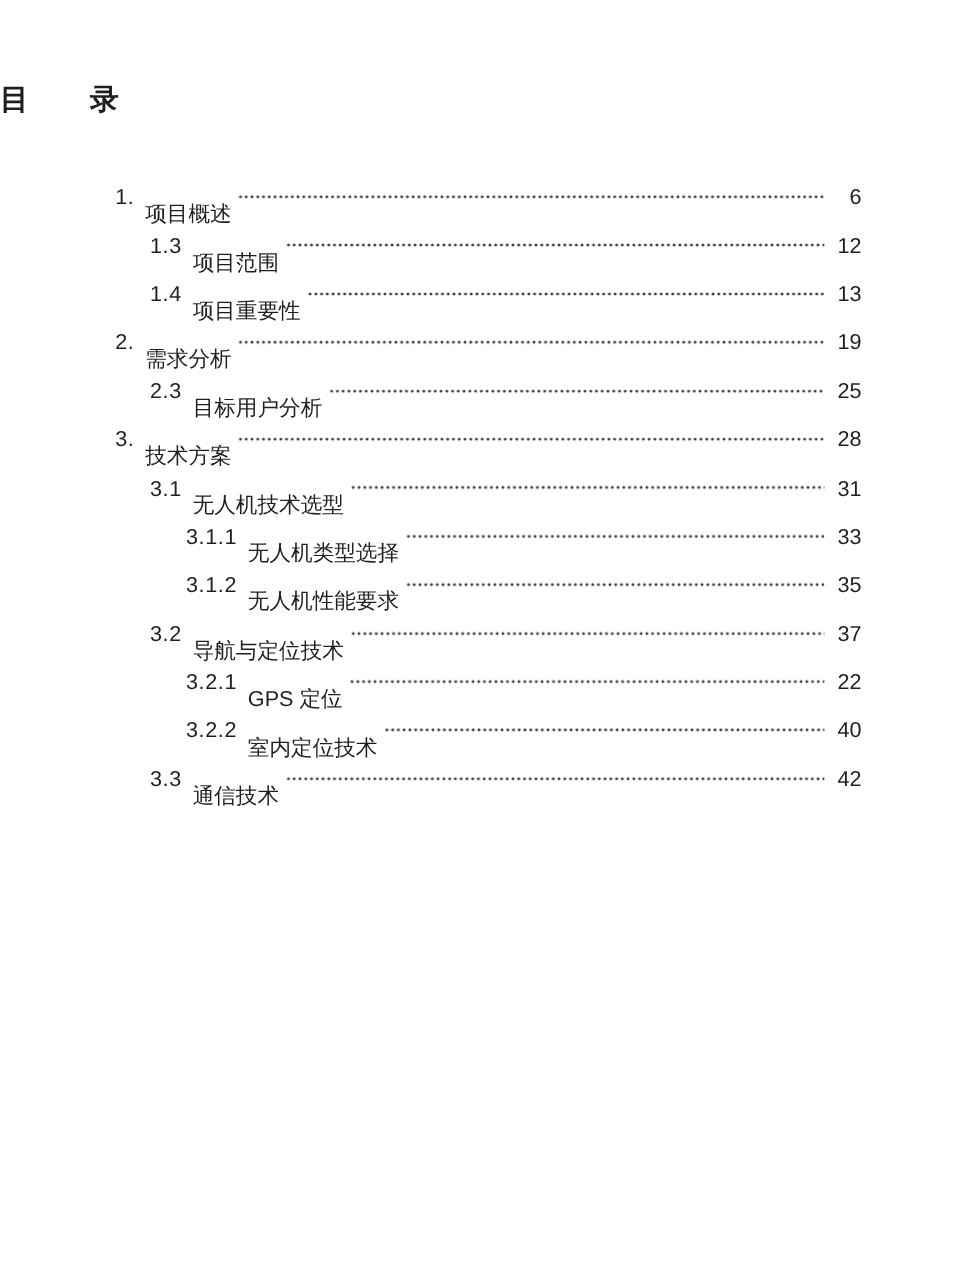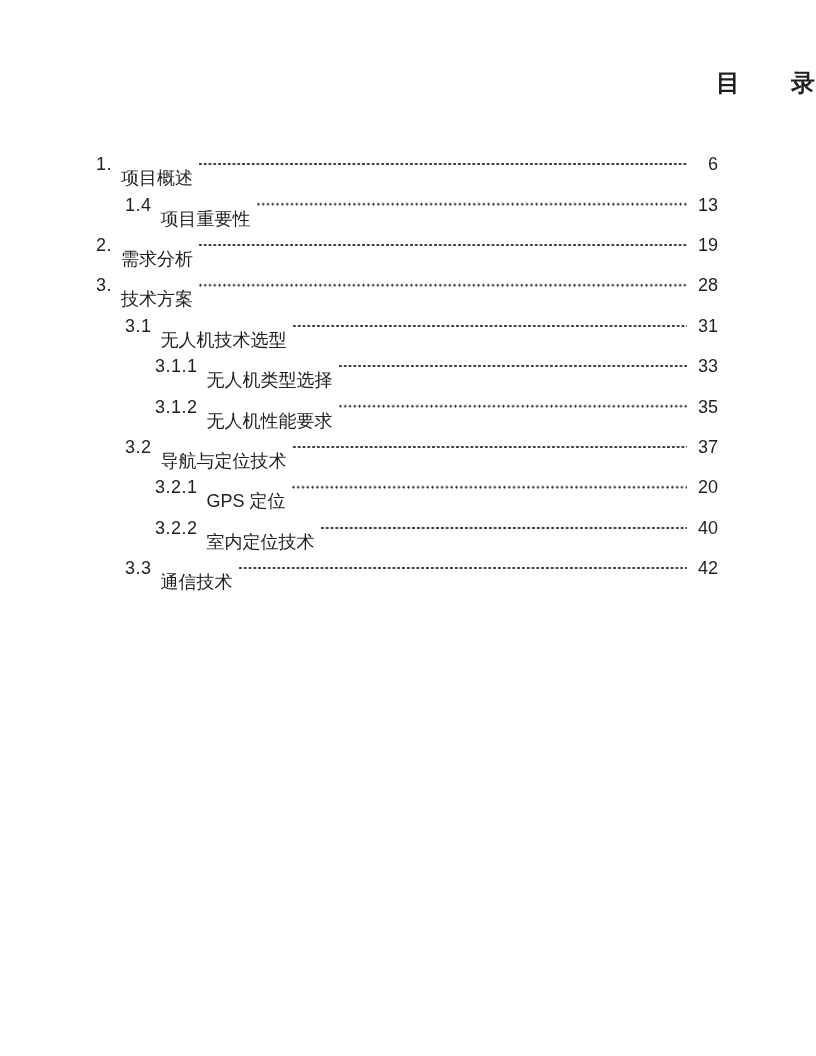--- a/index.html
+++ b/index.html
@@ -12,21 +12,21 @@
     width: 816px; height: 1056px;
     background: var(--bg, #ffffff);
     font-family: "Liberation Sans", "DejaVu Sans", sans-serif;
     color: var(--ink, #1f1f1f);
     overflow: hidden;
   }
   .doc-title {
     position: absolute;
     top: 67px; left: 0;
     width: 100%;
-    text-align: right;
+    text-align: left;
     font-size: 24px;
     font-weight: bold;
     letter-spacing: 1px;
     white-space: pre;
   }
   .toc {
     position: absolute;
     top: 144px; left: 96px;
     width: 622px;
   }
@@ -70,30 +70,42 @@
   <div class="doc-title">目　　录</div>
 
   <div class="toc">
       <div class="toc-row lv1">
     <span class="toc-num">1.</span>
     <span class="toc-label">项目概述</span>
     <span class="toc-leader"></span>
     <span class="toc-page">6</span>
   </div>
       <div class="toc-row lv2">
+    <span class="toc-num">1.3</span>
+    <span class="toc-label">项目范围</span>
+    <span class="toc-leader"></span>
+    <span class="toc-page">12</span>
+  </div>
+      <div class="toc-row lv2">
     <span class="toc-num">1.4</span>
     <span class="toc-label">项目重要性</span>
     <span class="toc-leader"></span>
     <span class="toc-page">13</span>
   </div>
       <div class="toc-row lv1">
     <span class="toc-num">2.</span>
     <span class="toc-label">需求分析</span>
     <span class="toc-leader"></span>
     <span class="toc-page">19</span>
+  </div>
+      <div class="toc-row lv2">
+    <span class="toc-num">2.3</span>
+    <span class="toc-label">目标用户分析</span>
+    <span class="toc-leader"></span>
+    <span class="toc-page">25</span>
   </div>
       <div class="toc-row lv1">
     <span class="toc-num">3.</span>
     <span class="toc-label">技术方案</span>
     <span class="toc-leader"></span>
     <span class="toc-page">28</span>
   </div>
       <div class="toc-row lv2">
     <span class="toc-num">3.1</span>
     <span class="toc-label">无人机技术选型</span>
@@ -115,21 +127,21 @@
       <div class="toc-row lv2">
     <span class="toc-num">3.2</span>
     <span class="toc-label">导航与定位技术</span>
     <span class="toc-leader"></span>
     <span class="toc-page">37</span>
   </div>
       <div class="toc-row lv3">
     <span class="toc-num">3.2.1</span>
     <span class="toc-label">GPS 定位</span>
     <span class="toc-leader"></span>
-    <span class="toc-page">20</span>
+    <span class="toc-page">22</span>
   </div>
       <div class="toc-row lv3">
     <span class="toc-num">3.2.2</span>
     <span class="toc-label">室内定位技术</span>
     <span class="toc-leader"></span>
     <span class="toc-page">40</span>
   </div>
       <div class="toc-row lv2">
     <span class="toc-num">3.3</span>
     <span class="toc-label">通信技术</span>

